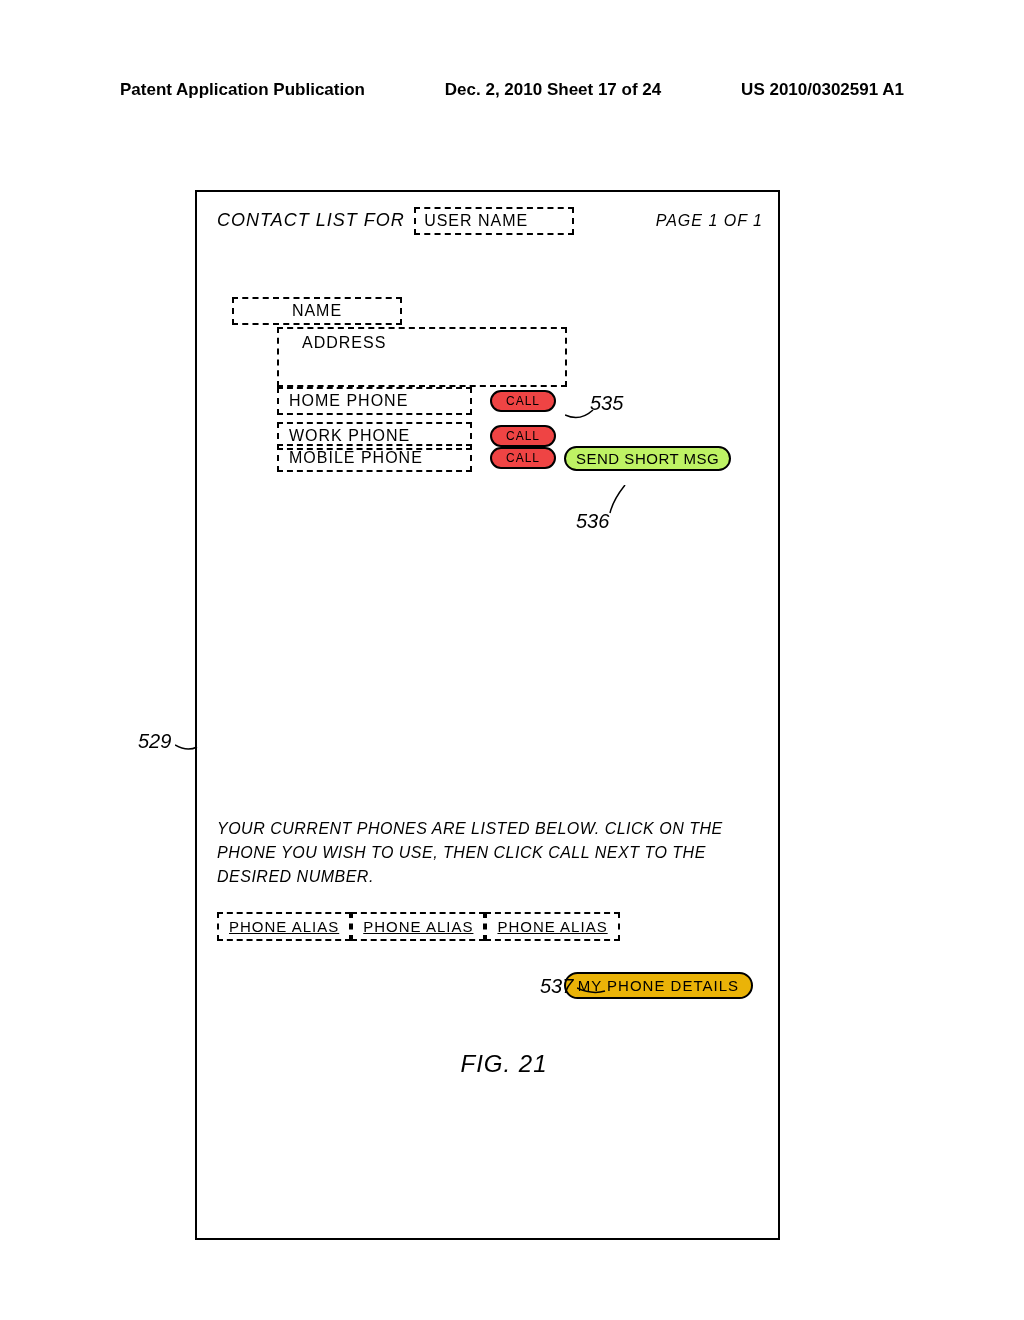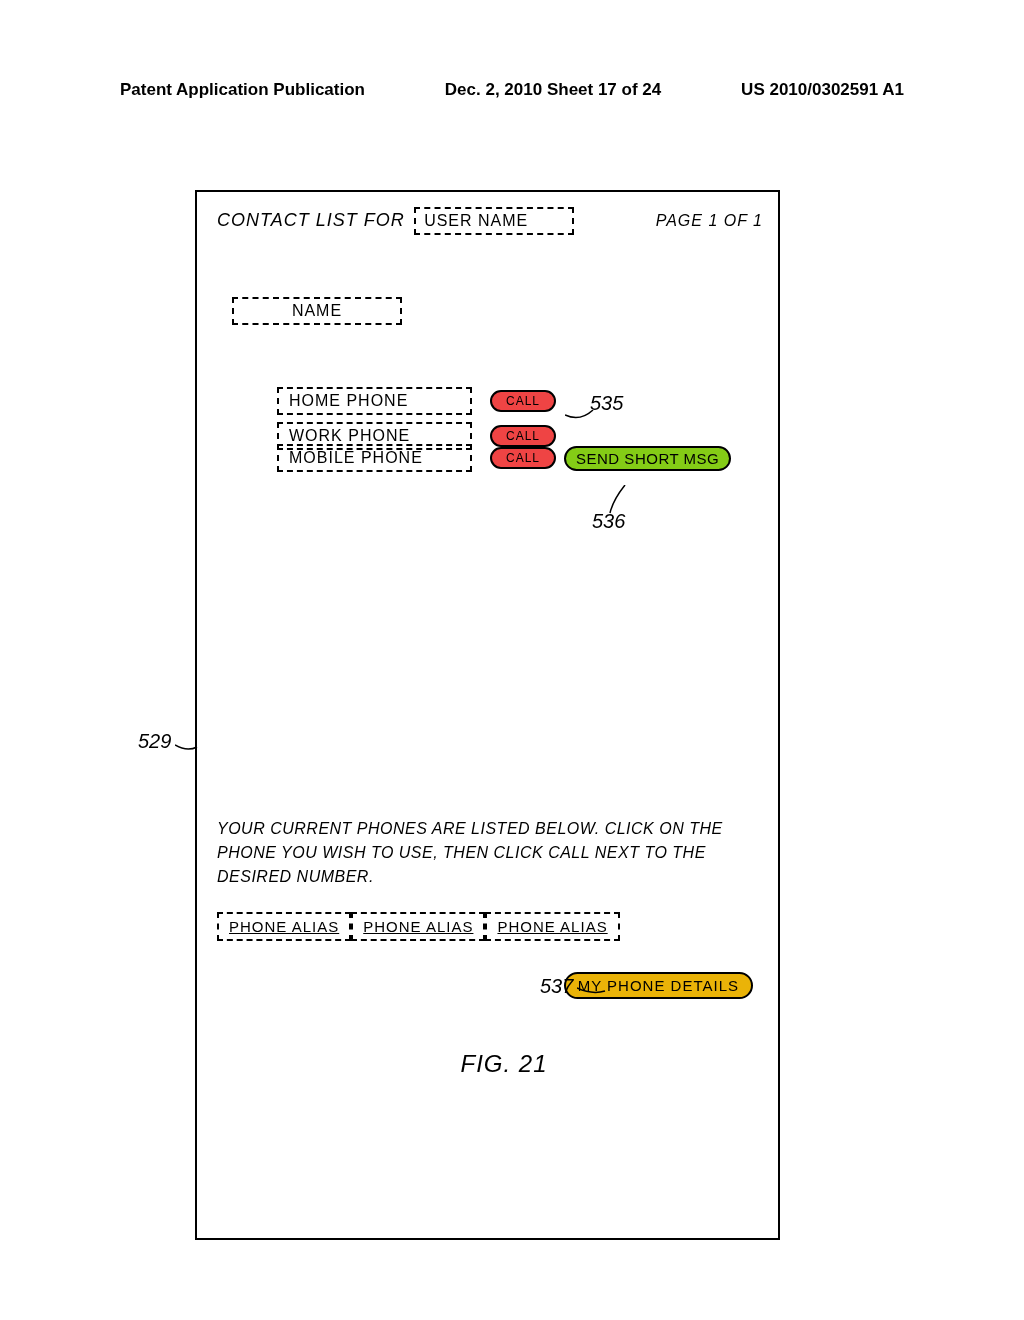--- a/index.html
+++ b/index.html
@@ -117,21 +117,21 @@
       margin-left: 18px;
       background: #ef4444;
     }
     .sms-button {
       border: 2px solid black;
       border-radius: 14px;
       padding: 2px 10px;
       font-size: 15px;
       letter-spacing: 0.5px;
       margin-left: 8px;
-      background: #84cc16;
+      background: #bef264;
     }
     .instructions {
       position: absolute;
       top: 625px;
       left: 20px;
       right: 20px;
       font-style: italic;
       font-size: 16px;
       letter-spacing: 0.5px;
       line-height: 1.5;
@@ -163,21 +163,21 @@
     .ref-535 {
       position: absolute;
       top: 392px;
       left: 590px;
       font-style: italic;
       font-size: 20px;
     }
     .ref-536 {
       position: absolute;
       top: 510px;
-      left: 592px;
+      left: 576px;
       font-style: italic;
       font-size: 20px;
     }
     .ref-529 {
       position: absolute;
       top: 730px;
       left: 138px;
       font-style: italic;
       font-size: 20px;
     }
@@ -239,20 +239,23 @@
 <div class="figure-box">
   <div class="title-row">
     <div>
       <span class="title-text">CONTACT LIST FOR</span>
       <span class="dashed-box user-name-box">USER NAME</span>
     </div>
     <span class="page-text">PAGE 1 OF 1</span>
   </div>
 
   <div class="dashed-box name-box">NAME</div>
+  <div class="dashed-box address-box">
+    <div class="label">ADDRESS</div>
+  </div>
 
   <div class="phone-row home-row">
     <div class="phone-box">HOME PHONE</div>
     <button class="call-button">CALL</button>
   </div>
   <div class="phone-row work-row">
     <div class="phone-box">WORK PHONE</div>
     <button class="call-button">CALL</button>
   </div>
   <div class="phone-row mobile-row">

